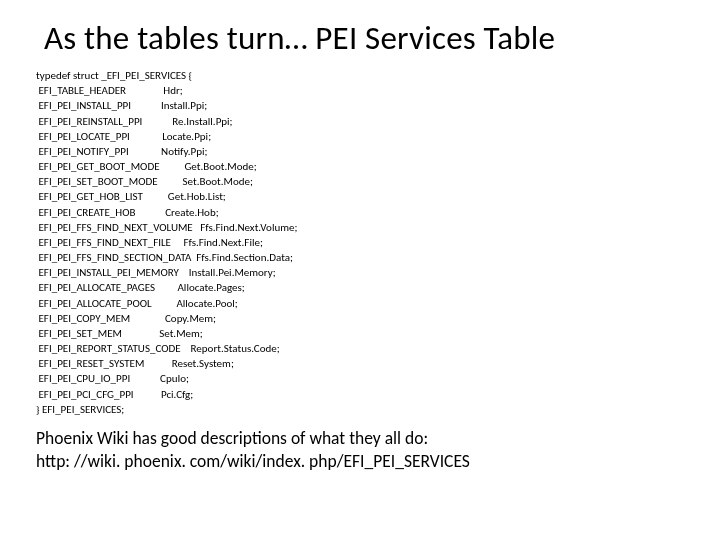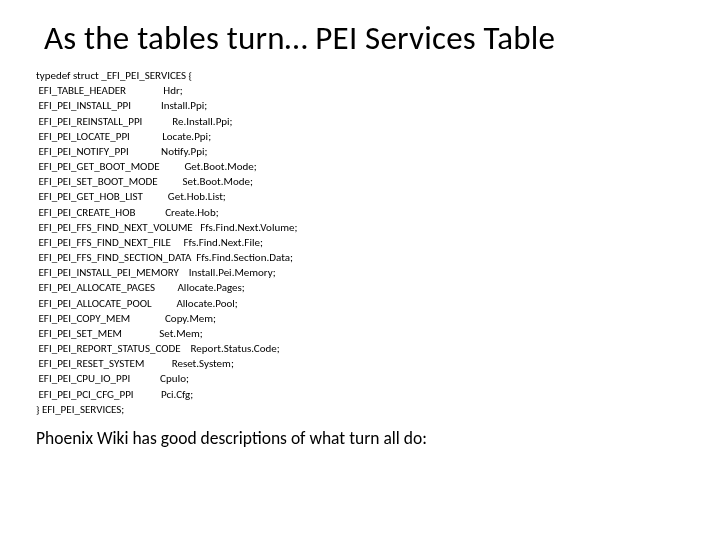--- a/index.html
+++ b/index.html
@@ -64,15 +64,16 @@
  EFI_PEI_ALLOCATE_POOL          Allocate.Pool;
  EFI_PEI_COPY_MEM              Copy.Mem;
  EFI_PEI_SET_MEM               Set.Mem;
  EFI_PEI_REPORT_STATUS_CODE    Report.Status.Code;
  EFI_PEI_RESET_SYSTEM           Reset.System;
  EFI_PEI_CPU_IO_PPI            CpuIo;
  EFI_PEI_PCI_CFG_PPI           Pci.Cfg;
 } EFI_PEI_SERVICES;</div>
 
   <div class="footnote">
-    <div>Phoenix Wiki has good descriptions of what turn all do:</div>
+    <div>Phoenix Wiki has good descriptions of what they all do:</div>
+    <div>http: //wiki. phoenix. com/wiki/index. php/EFI_PEI_SERVICES</div>
   </div>
 </div>
 
 </body></html>

